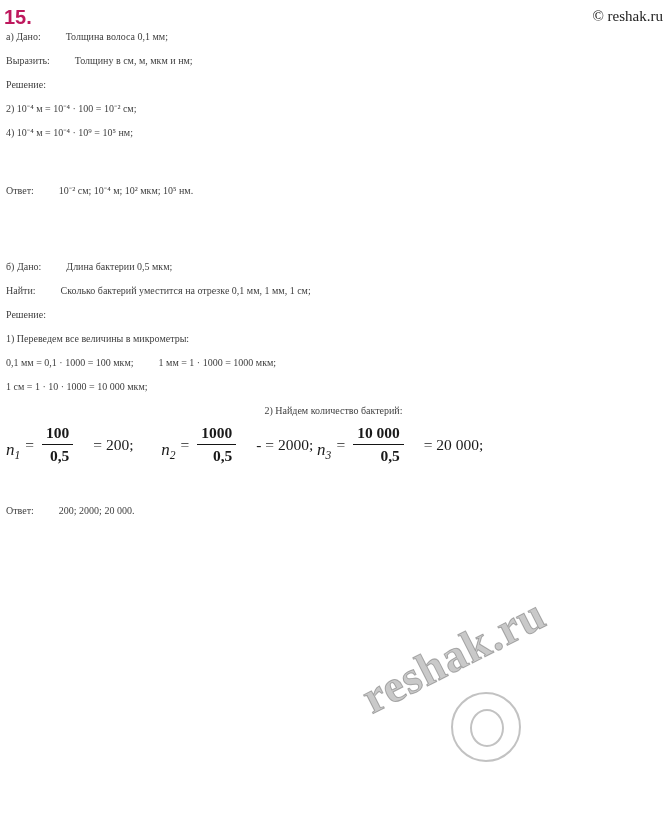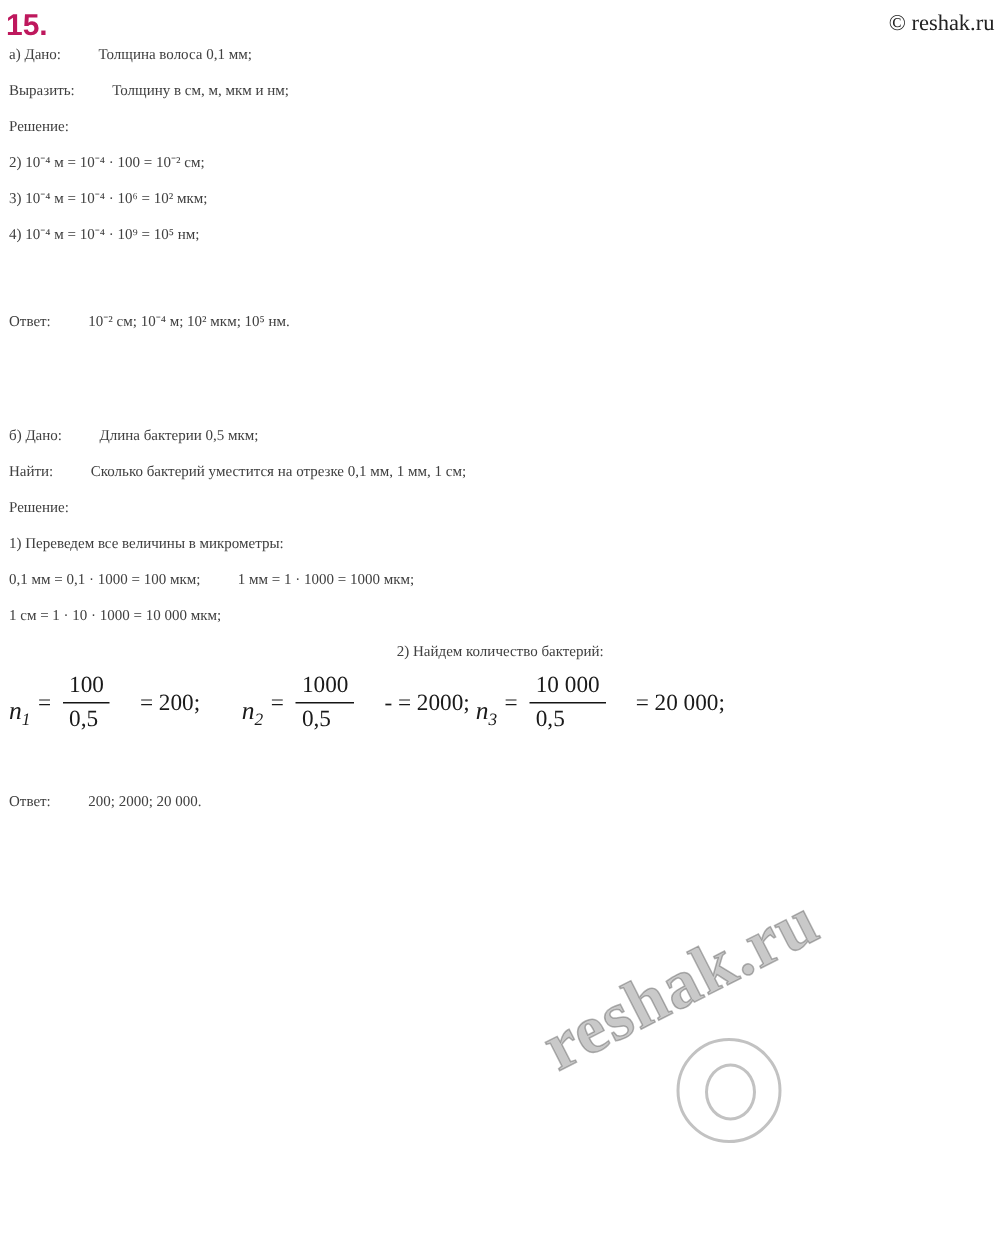--- a/index.html
+++ b/index.html
@@ -97,22 +97,23 @@
     margin-top: 10px;
   }
   .eq {
     display: inline-block;
     vertical-align: middle;
     padding: 0 5px;
   }
   .frac {
     display: inline-block;
     vertical-align: middle;
-    text-align: left;
+    text-align: right;
     padding: 0 3px;
+    font-weight: bold;
   }
   .frac .num {
     display: block;
     padding: 0 4px 2px 4px;
     font-size: 15.5px;
   }
   .frac .bar {
     display: block;
     border-top: 1.3px solid #151515;
     height: 0;
@@ -199,21 +200,20 @@
 
     <div class="line row">
       <span>Выразить:</span>
       <span class="sep"></span>
       <span>Толщину в см, м, мкм и нм;</span>
     </div>
 
     <div class="line row">Решение:</div>
 
     <div class="line row">2) 10⁻⁴ м = 10⁻⁴ · 100 = 10⁻² см;</div>
-    <div class="line row">3) 10⁻⁴ м = 10⁻⁴ · 10⁶ = 10² мкм;</div>
     <div class="line row">4) 10⁻⁴ м = 10⁻⁴ · 10⁹ = 10⁵ нм;</div>
 
     <div class="gap-xl"></div>
 
     <div class="line row">
       <span>Ответ:</span>
       <span class="sep"></span>
       <span>10⁻² см;  10⁻⁴ м; 10² мкм; 10⁵ нм.</span>
     </div>
 

